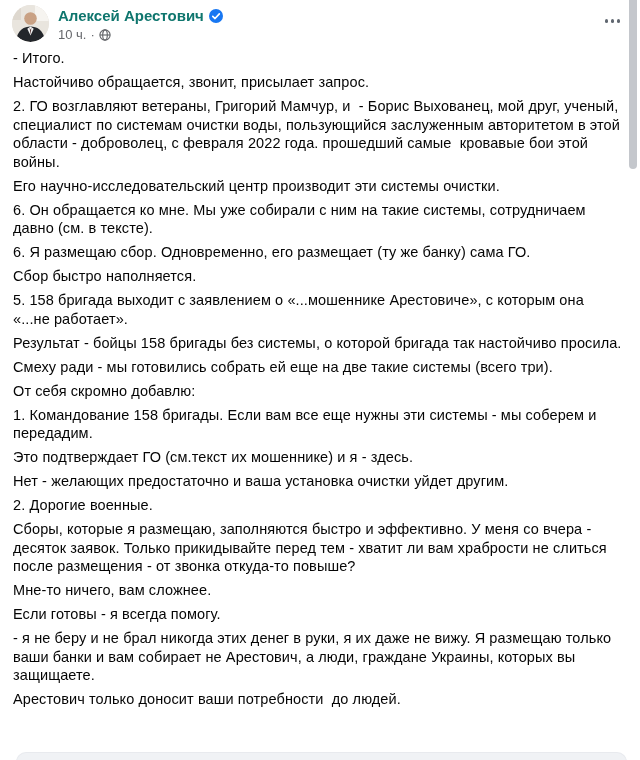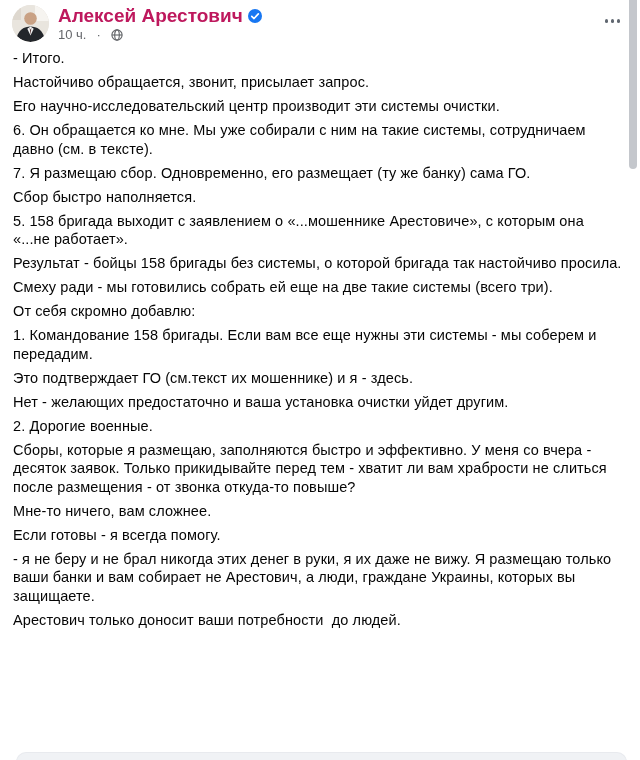--- a/index.html
+++ b/index.html
@@ -14,23 +14,23 @@
 
   
   .post-header { display: flex; align-items: flex-start; padding: 5px 16px 0 12px; }
   .avatar {
     width: 37px; height: 37px; border-radius: 50%; overflow: hidden;
     flex: none; cursor: pointer; background: #e9e5de;
   }
   .avatar svg { display: block; width: 37px; height: 37px; }
   .header-info { margin-left: 9px; flex: 1 1 auto; min-width: 0; }
   .author-row { display: flex; align-items: center; gap: 5px; margin-top: 3px; }
-  .author-name { font-size: 19px; font-weight: 700; color: #be185d; line-height: 16px; cursor: pointer; }
+  .author-name { font-size: 15px; font-weight: 700; color: #0f766e; line-height: 16px; cursor: pointer; }
   .verified-badge { width: 14px; height: 14px; flex: none; }
-  .meta-row { display: flex; align-items: center; gap: 10px; font-size: 13px; color: #65676b; margin-top: 4px; line-height: 14px; }
+  .meta-row { display: flex; align-items: center; gap: 4px; font-size: 13px; color: #65676b; margin-top: 4px; line-height: 14px; }
   .meta-row .sep { color: #65676b; }
   .globe { width: 12px; height: 12px; display: inline-block; }
 
   .more-btn {
     display: flex; align-items: center; gap: 2.5px;
     padding: 8px 4px; margin-top: 6px; cursor: pointer; flex: none;
   }
   .more-btn .dot { width: 3.5px; height: 3.5px; border-radius: 50%; background: #606770; }
 
   
@@ -101,23 +101,24 @@
     <div class="more-btn" title="">
       <span class="dot"></span>
       <span class="dot"></span>
       <span class="dot"></span>
     </div>
   </div>
 
   <div class="post-text">
       <p>- Итого.</p>
       <p>Настойчиво обращается, звонит, присылает запрос.</p>
+      <p>2. ГО возглавляют ветераны, Григорий Мамчур, и  - Борис Выхованец, мой друг, ученый, специалист по системам очистки воды, пользующийся заслуженным авторитетом в этой области - доброволец, с февраля 2022 года. прошедший самые  кровавые бои этой войны.</p>
       <p>Его научно-исследовательский центр производит эти системы очистки.</p>
       <p>6. Он обращается ко мне. Мы уже собирали с ним на такие системы, сотрудничаем давно (см. в тексте).</p>
-      <p>7. Я размещаю сбор. Одновременно, его размещает (ту же банку) сама ГО.</p>
+      <p>6. Я размещаю сбор. Одновременно, его размещает (ту же банку) сама ГО.</p>
       <p>Сбор быстро наполняется.</p>
       <p>5. 158 бригада выходит с заявлением о «...мошеннике Арестовиче», с которым она «...не работает».</p>
       <p>Результат - бойцы 158 бригады без системы, о которой бригада так настойчиво просила.</p>
       <p>Смеху ради - мы готовились собрать ей еще на две такие системы (всего три).</p>
       <p>От себя скромно добавлю:</p>
       <p>1. Командование 158 бригады. Если вам все еще нужны эти системы - мы соберем и передадим.</p>
       <p>Это подтверждает ГО (см.текст их мошеннике) и я - здесь.</p>
       <p>Нет - желающих предостаточно и ваша установка очистки уйдет другим.</p>
       <p>2. Дорогие военные.</p>
       <p>Сборы, которые я размещаю, заполняются быстро и эффективно. У меня со вчера - десяток заявок. Только прикидывайте перед тем - хватит ли вам храбрости не слиться после размещения - от звонка откуда-то повыше?</p>

